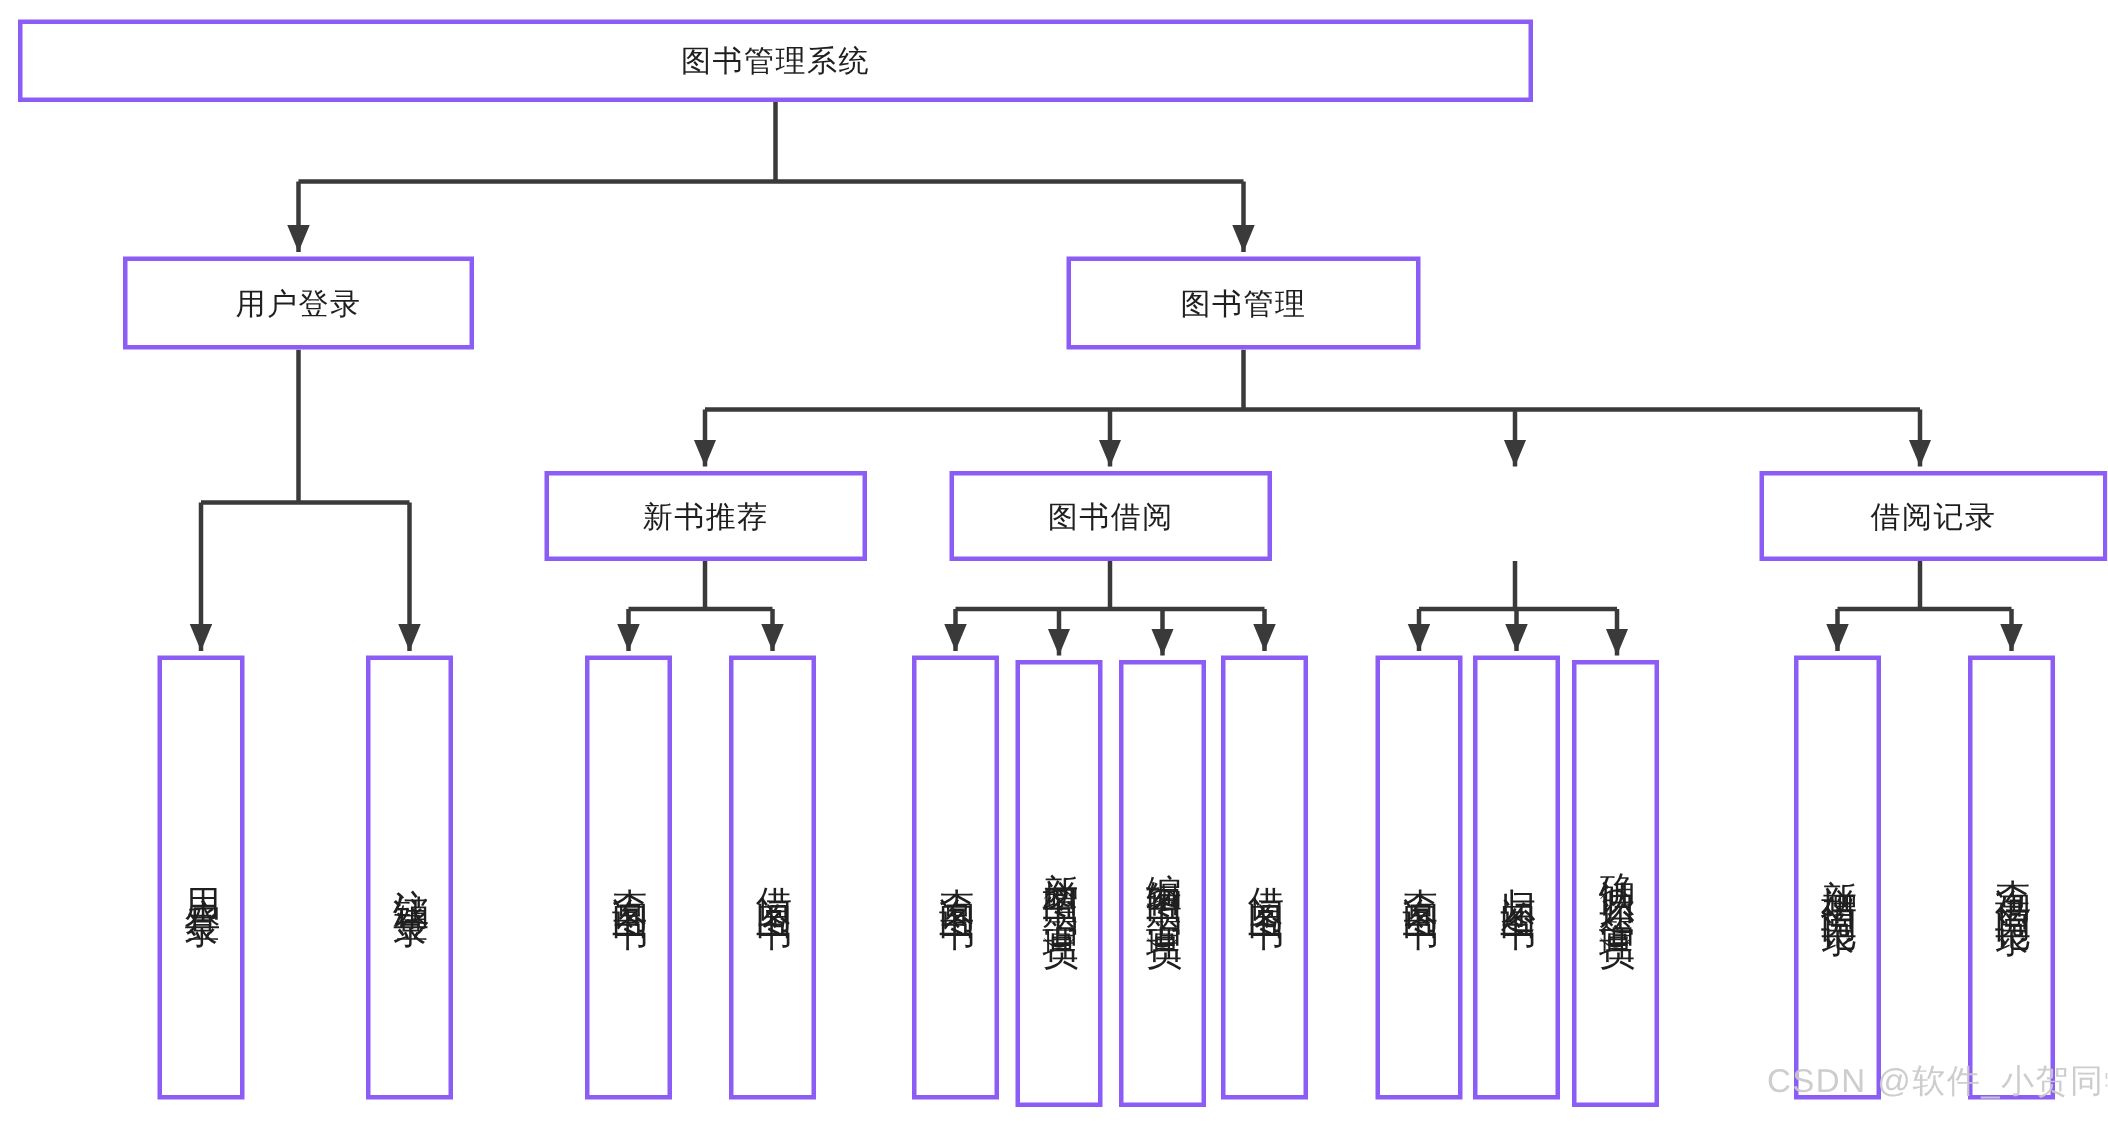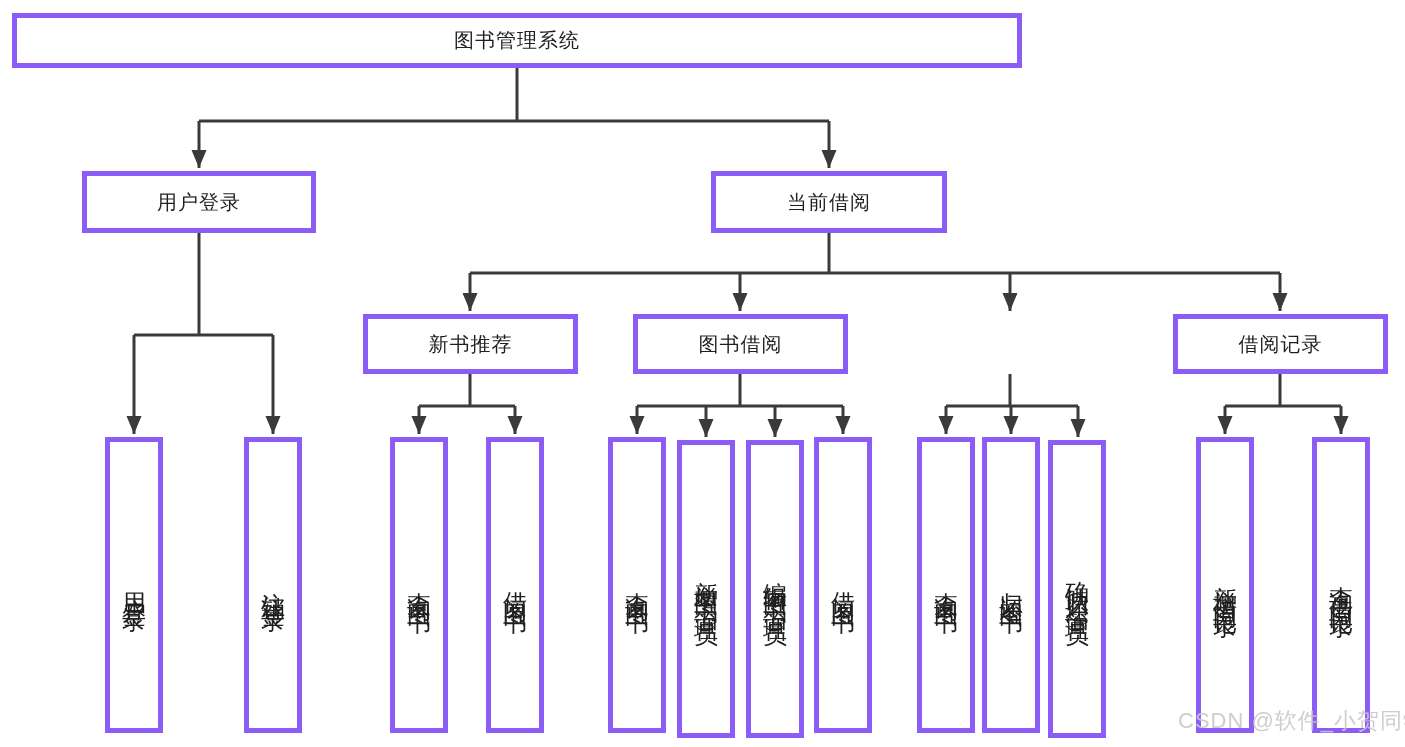--- a/index.html
+++ b/index.html
@@ -5,21 +5,21 @@
   html,body { margin:0; padding:0; background:#ffffff; }
   #canvas {
     position:relative; width:1405px; height:747px;
     background:#ffffff; overflow:hidden;
     font-family:"Liberation Sans","DejaVu Sans",sans-serif;
     color:#1f1f1f;
   }
   #connectors { position:absolute; left:0; top:0; width:1405px; height:747px; }
   .node {
     position:absolute; box-sizing:border-box;
-    background:#ffffff; border:5px solid #8b5cf6;
+    background:#ffffff; border:3px solid #8b5cf6;
     display:flex; align-items:center; justify-content:center;
   }
   .node.h span { font-size:20px; letter-spacing:1px; white-space:nowrap; }
   .node.v { justify-content:center; }
   .vt {
     writing-mode:vertical-rl; text-orientation:mixed;
     font-size:24px; line-height:1; letter-spacing:6px; white-space:nowrap;
   }
   #watermark {
     position:absolute; left:1178px; top:706px;
@@ -83,30 +83,30 @@
   </svg>
 
   <div class="node h" style="left:12px;top:13px;width:1010px;height:55px">
     <span>图书管理系统</span>
   </div>
 
   <div class="node h" style="left:82px;top:171px;width:234px;height:62px">
     <span>用户登录</span>
   </div>
   <div class="node h" style="left:711px;top:171px;width:236px;height:62px">
-    <span>当前借阅</span>
+    <span>图书管理</span>
   </div>
 
   <div class="node h" style="left:363px;top:314px;width:215px;height:60px">
     <span>新书推荐</span>
   </div>
   <div class="node h" style="left:633px;top:314px;width:215px;height:60px">
     <span>图书借阅</span>
   </div>
-  <div class="node h" style="left:1173px;top:314px;width:215px;height:60px">
+  <div class="node h" style="left:1173px;top:314px;width:232px;height:60px">
     <span>借阅记录</span>
   </div>
 
   <div class="node v" style="left:105px;top:437px;width:58px;height:296px">
     <span class="vt">用户登录</span>
   </div>
   <div class="node v" style="left:244px;top:437px;width:58px;height:296px">
     <span class="vt">注销登录</span>
   </div>
 

